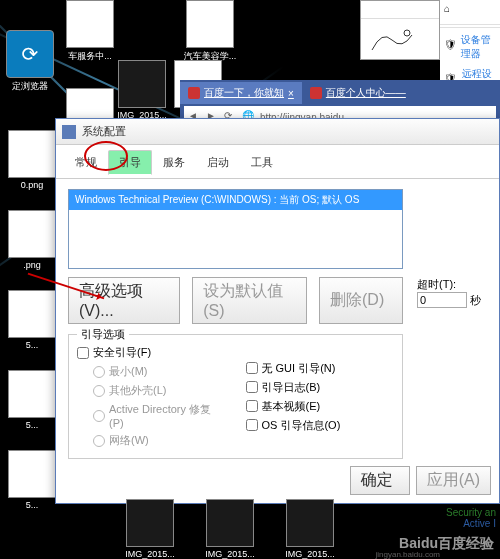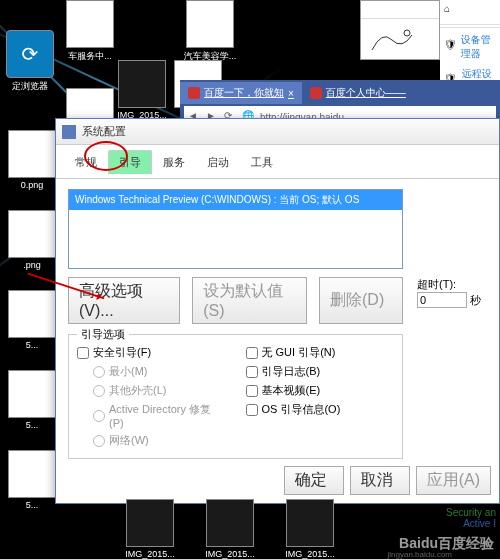--- a/index.html
+++ b/index.html
@@ -59,39 +59,39 @@
 
 .oslist { border: 1px solid #7a9ac0; height: 80px; background: #fff; margin-bottom: 8px; }
 .oslist .item { background: #3399ff; color: #fff; font-size: 10px; padding: 3px 6px; white-space: nowrap; }
 
 .btnrow { display: flex; gap: 12px; margin-bottom: 10px; }
 .btn { padding: 3px 10px; font-size: 16px; background: linear-gradient(#fdfdfd,#e8e8e8); border: 1px solid #aaa; color: #333; cursor: pointer; min-width: 84px; text-align: left; }
 .btn.disabled { color: #999; }
 
 .group { border: 1px solid #ccc; padding: 8px; position: relative; margin-top: 4px; }
 .group .legend { position: absolute; top: -8px; left: 8px; background: #fff; padding: 0 4px; font-size: 11px; }
-.group .cols { display: flex; gap: 20px; }
+.group .cols { display: flex; gap: 20px; align-items: center; }
 .group .col { flex: 1; }
 .chk-row { display: flex; align-items: center; gap: 4px; font-size: 11px; padding: 2px 0; }
 .chk-row input[type=checkbox], .chk-row input[type=radio] { width: 12px; height: 12px; }
 .chk-row.sub { padding-left: 16px; color: #999; }
 .chk-row.sub input { opacity: 0.5; }
 
 .timeout-row { margin-bottom: 6px; }
 .timeout-row input { width: 50px; font-size: 11px; padding: 1px 2px; border: 1px solid #aaa; }
 
 .footer { position: absolute; bottom: 8px; right: 8px; display: flex; gap: 6px; }
 .footer .btn { min-width: 60px; }
 
 
 .sectext { position: absolute; bottom: 30px; right: 4px; font-size: 10px; color: #2a7a2a; text-align: right; margin-left: 20px; }
 
 
 .watermark { position: absolute; bottom: 6px; right: 6px; color: rgba(255,255,255,0.6); font-size: 14px; font-weight: bold; }
-.url-wm { position: absolute; bottom: 0; right: 48px; font-size: 8px; color: rgba(255,255,255,0.35); }
+.url-wm { position: absolute; bottom: 0; right: 60px; font-size: 8px; color: rgba(255,255,255,0.35); }
 
 
 .taskbar-area { position: absolute; bottom: 0; left: 0; right: 0; height: 60px; display: flex; gap: 20px; padding-left: 120px; }
 </style>
 </head>
 <body>
 
 <div class="desktop">
   <div class="streak streak1"></div>
   <div class="streak streak2"></div>
@@ -271,21 +271,20 @@
       <div class="timeout-row">
         <div>超时(T):</div>
         <input type="text" value="0" style=""> <span>秒</span>
       </div>
       <div style="height:40px"></div>
     </div>
   </div>
 
   <div class="footer">
     <button class="btn">确定</button>
-    <button class="btn">取消</button>
     <button class="btn disabled">应用(A)</button>
   </div>
 </div>
 
 <div class="sectext">
   <div>Security an</div>
   <div style="color:#2b5aa0">Active I</div>
 </div>
 
 <div class="taskbar-area" id="bottom-icons">

